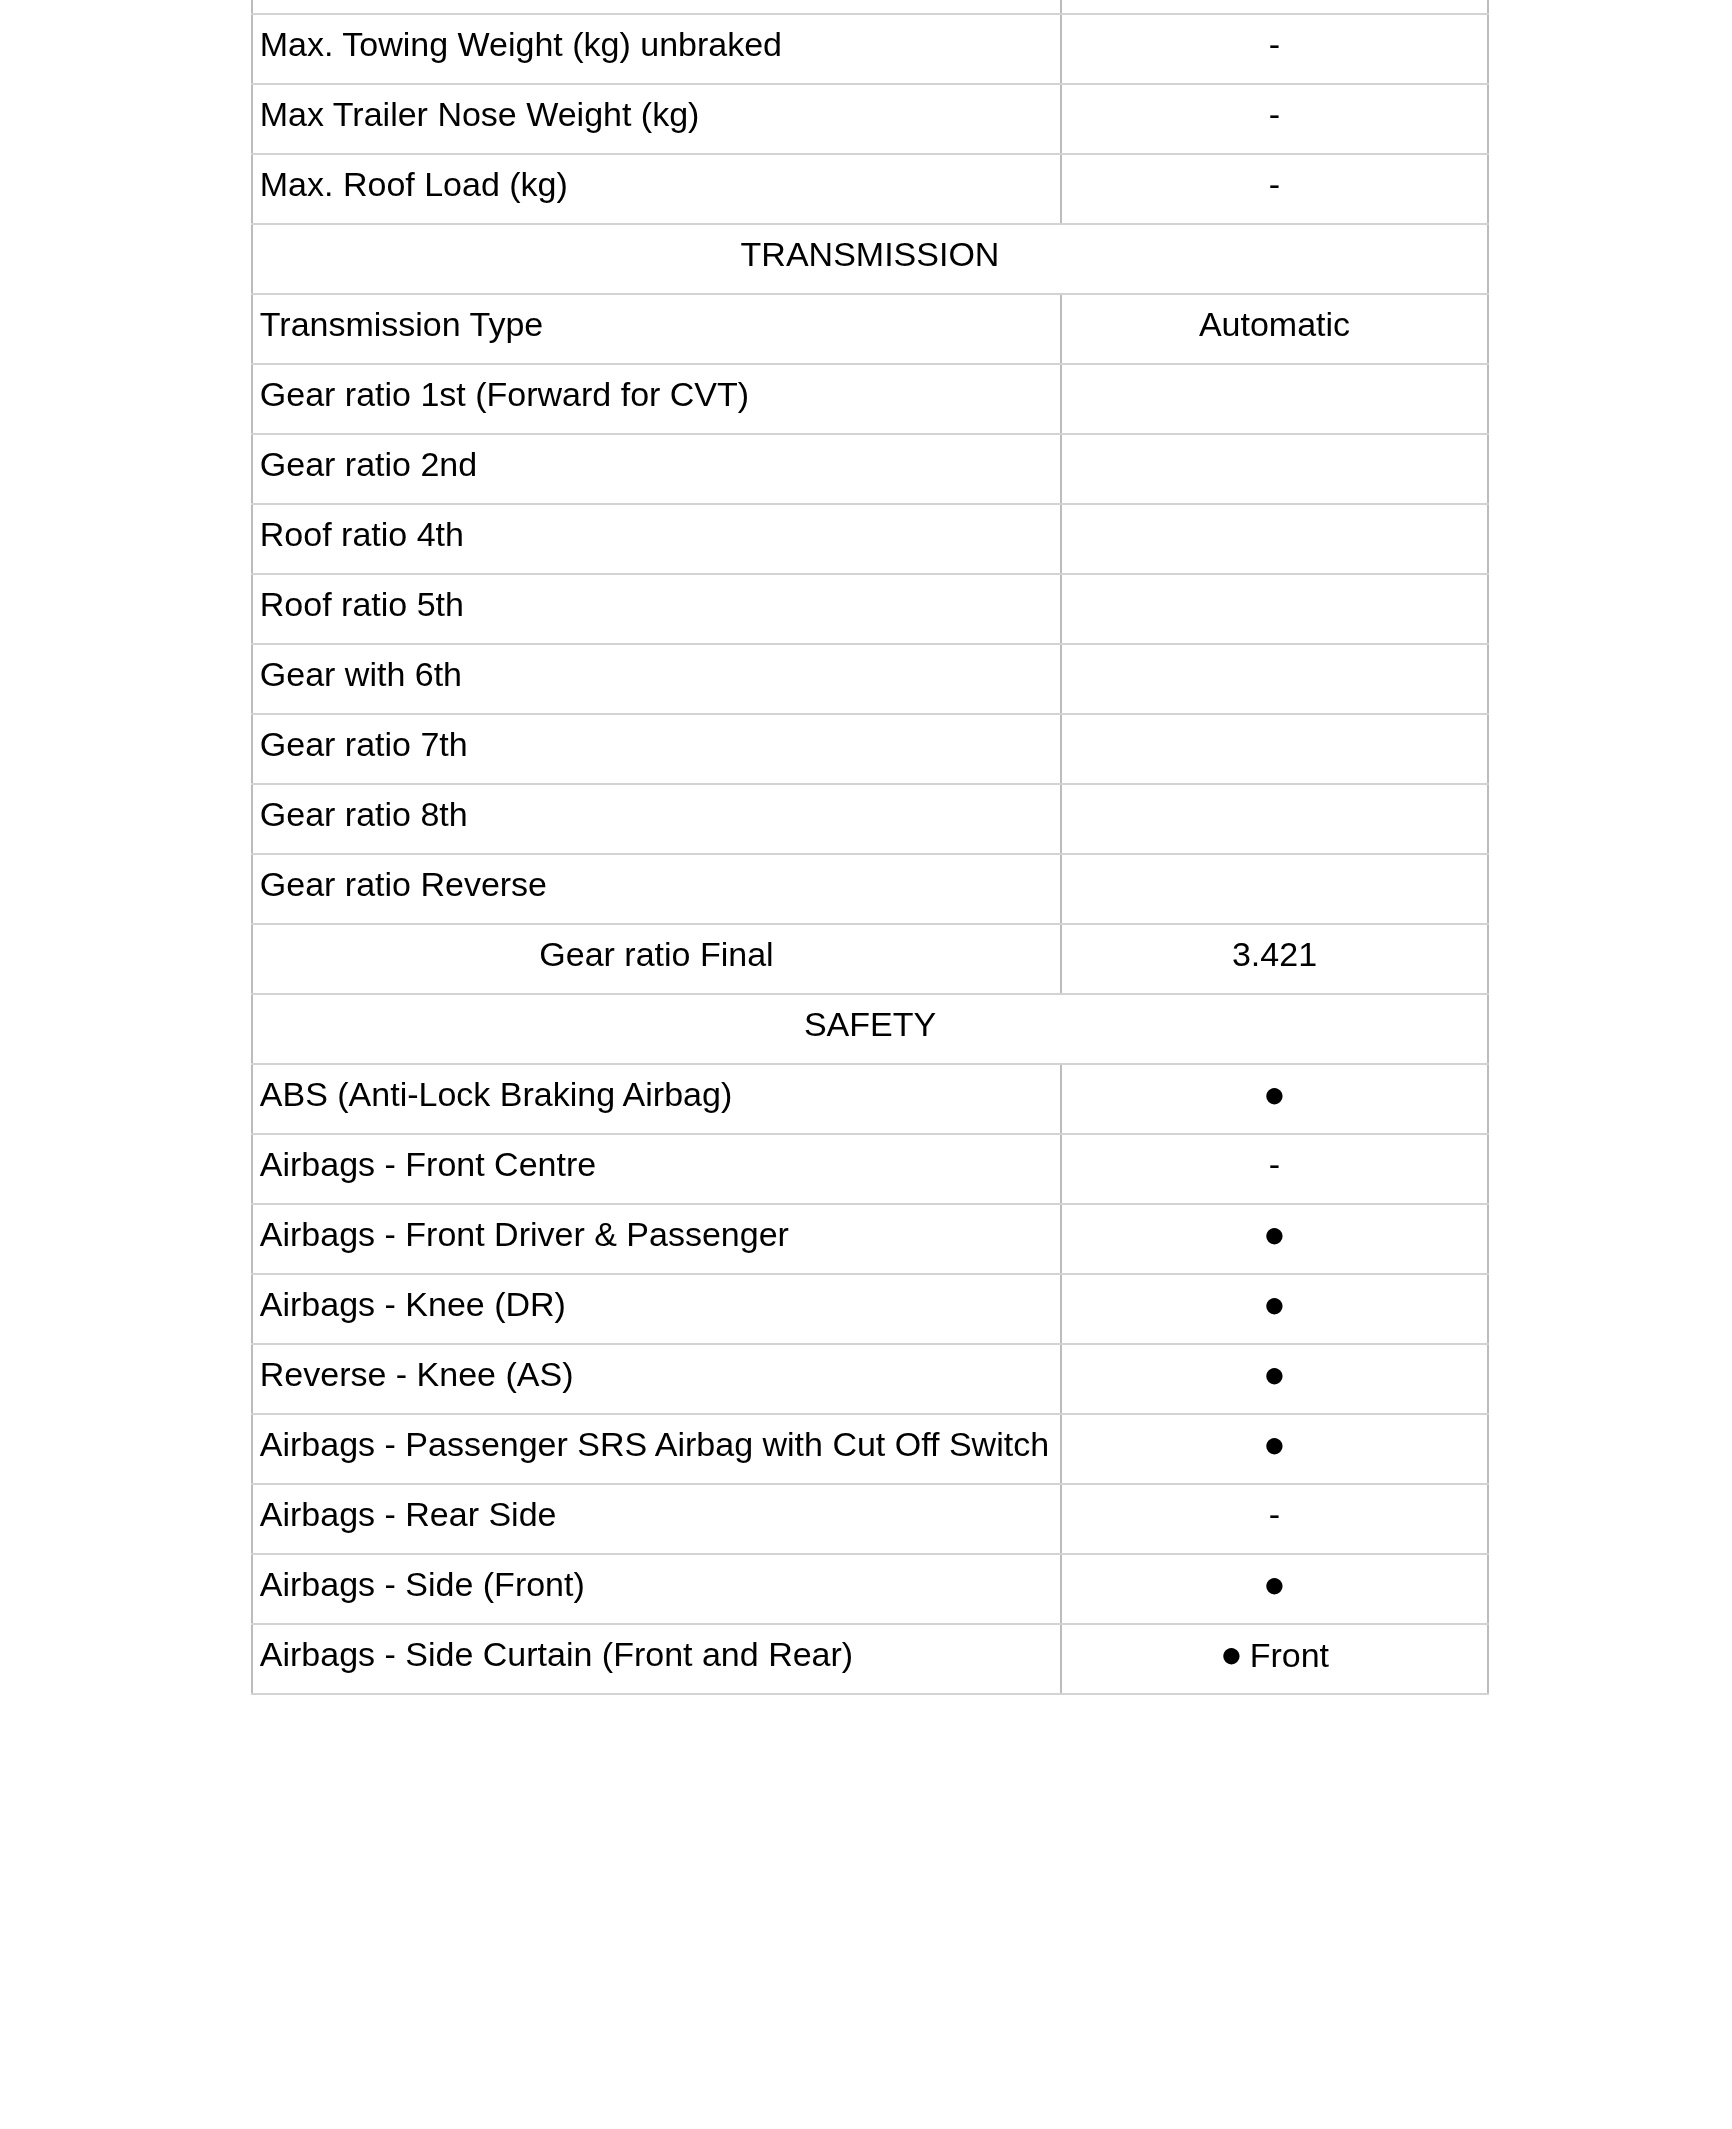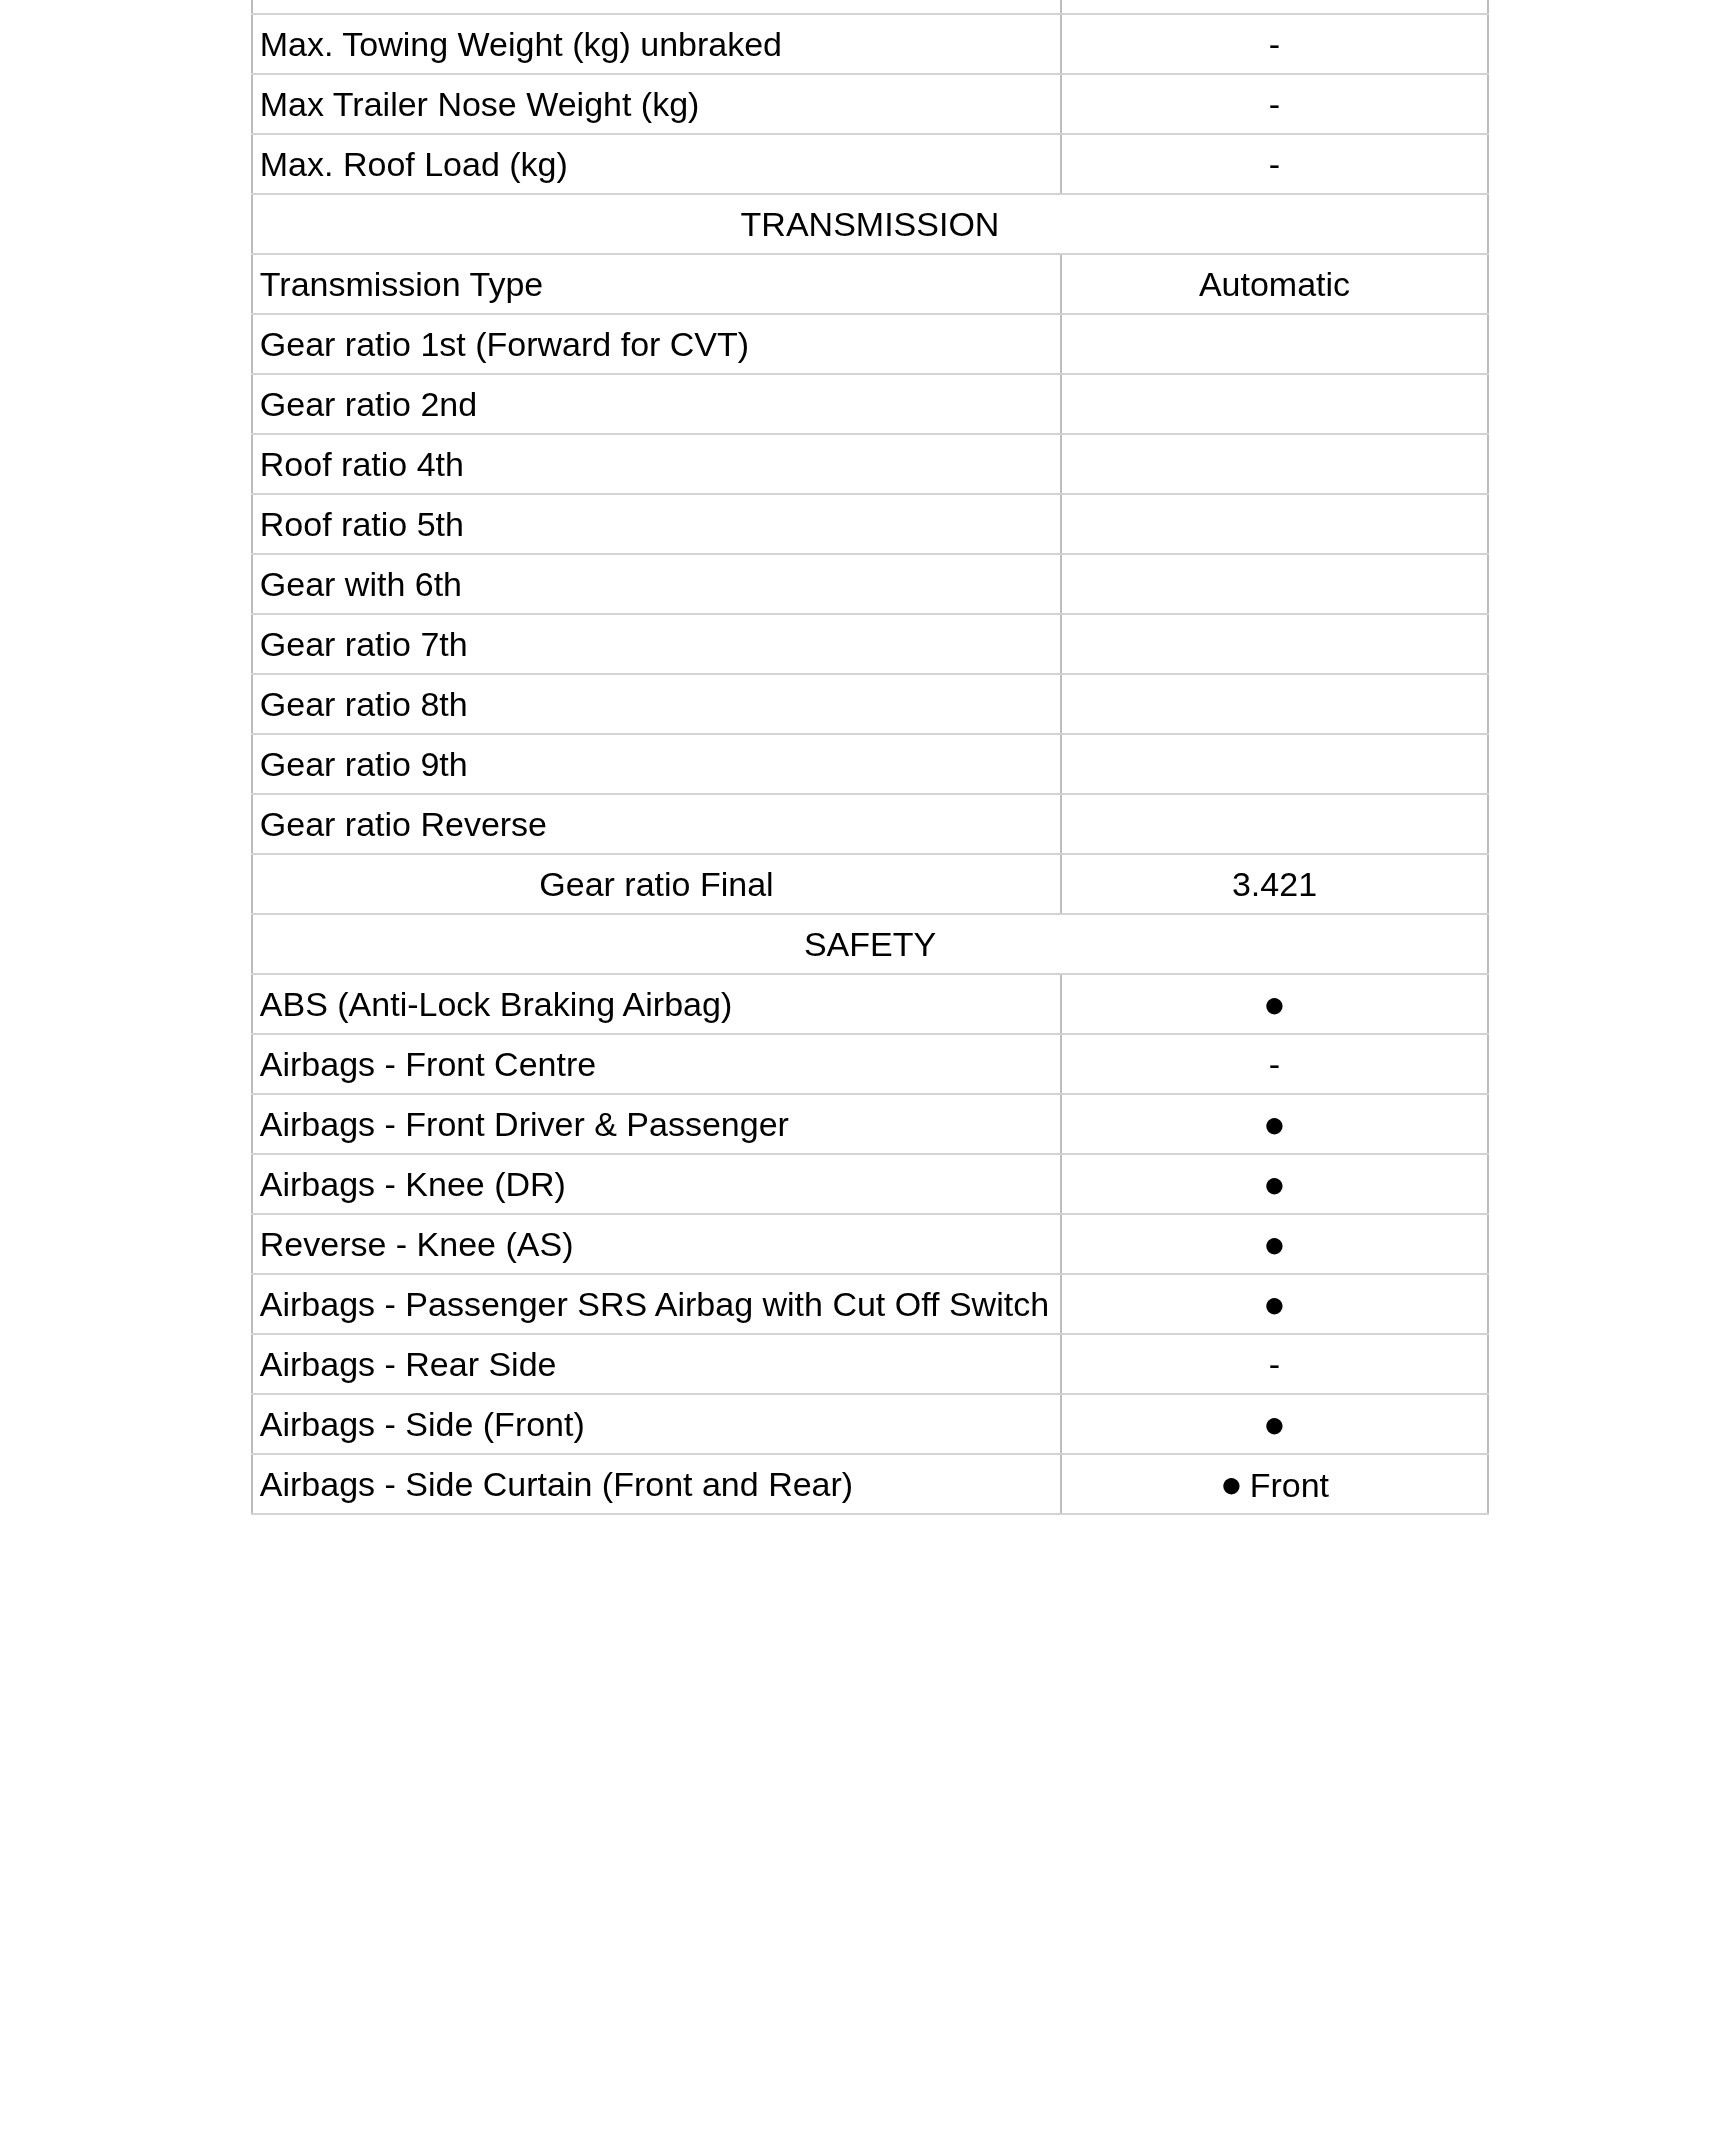--- a/index.html
+++ b/index.html
@@ -27,21 +27,21 @@
     vertical-align: top;
     font-size: 34px;
     line-height: 39px;
     padding: 9.5px 6.8px 0 6.8px;
     overflow: hidden;
     word-wrap: break-word;
   }
   tr:first-child > td { border-top: none; }
   tr.spacer-row { height: 14.3px; }
   tr.spacer-row > td { padding: 0; }
-  tr.spec-row { height: 60px; }
+  tr.spec-row { height: 70px; }
   td.label-cell { text-align: left; }
   td.label-cell.center { text-align: center; }
   td.value-cell { text-align: center; }
   td.section-cell { text-align: center; font-weight: normal; }
   .dot {
     font-size: 38px;
     line-height: 39px;
   }
   .dot.with-text { margin-right: 6.8px; }
 </style>
@@ -99,24 +99,20 @@
       </tr>
       <tr class="spec-row">
         <td class="label-cell">Gear ratio 7th</td>
         <td class="value-cell"></td>
       </tr>
       <tr class="spec-row">
         <td class="label-cell">Gear ratio 8th</td>
         <td class="value-cell"></td>
       </tr>
       <tr class="spec-row">
-        <td class="label-cell">Gear ratio 9th</td>
-        <td class="value-cell"></td>
-      </tr>
-      <tr class="spec-row">
         <td class="label-cell">Gear ratio Reverse</td>
         <td class="value-cell"></td>
       </tr>
       <tr class="spec-row">
         <td class="label-cell center">Gear ratio Final</td>
         <td class="value-cell">3.421</td>
       </tr>
       <tr class="spec-row">
         <td class="section-cell" colspan="2">SAFETY</td>
       </tr>

